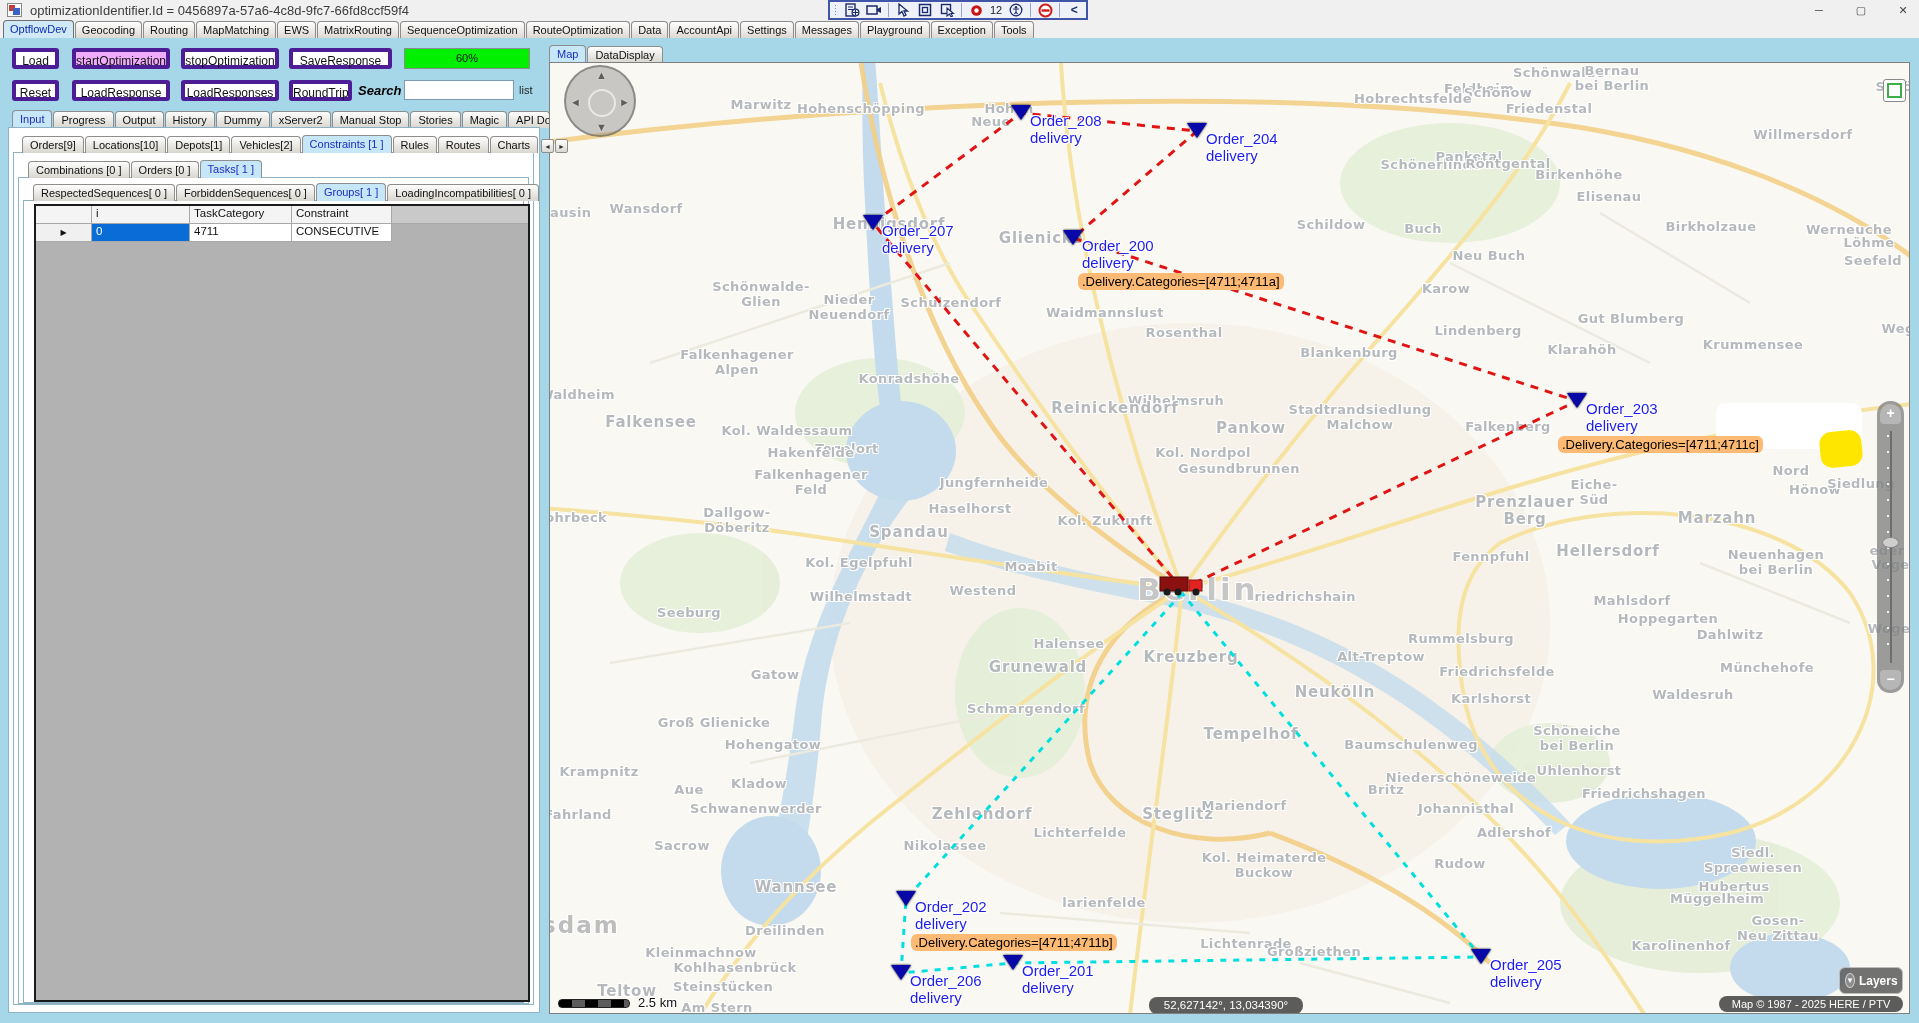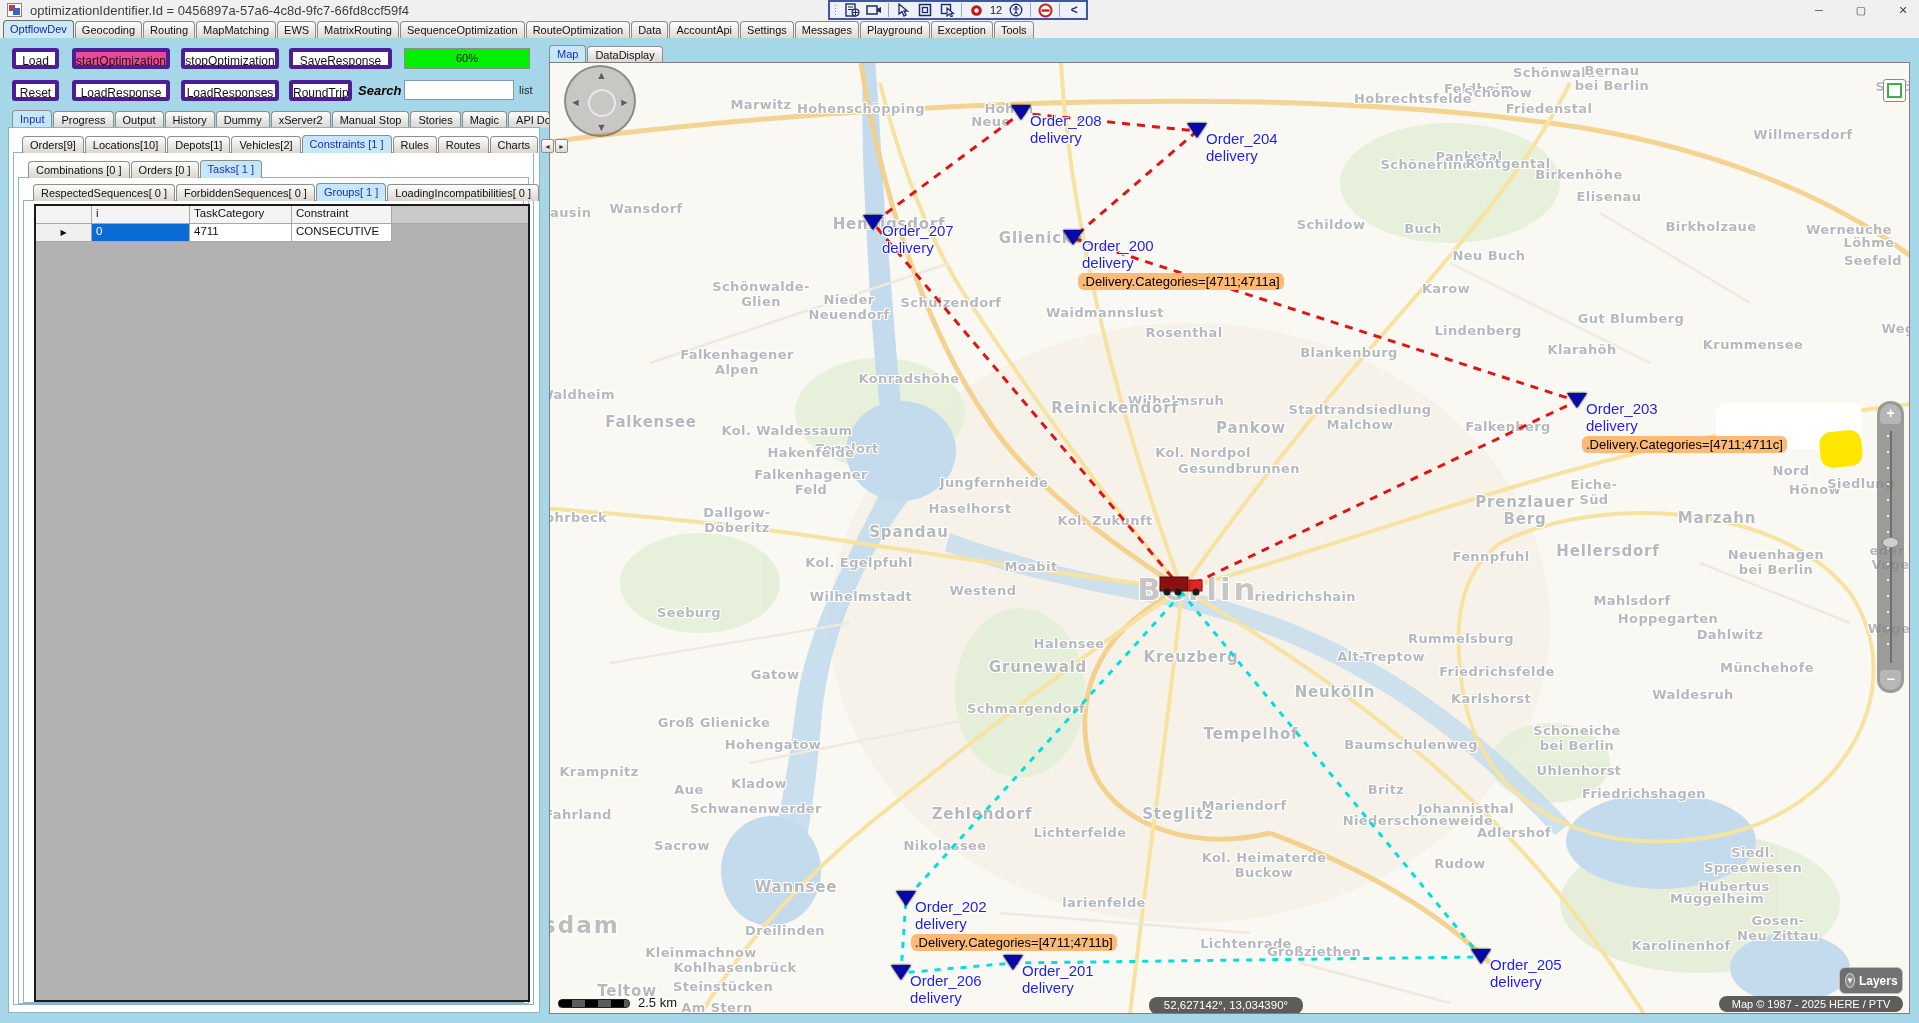--- a/index.html
+++ b/index.html
@@ -29,21 +29,21 @@
     border-radius:4px 4px 0 0; background:linear-gradient(#fdfdfd,#ebe9e5 60%,#dcd9d2);
     margin-right:1px; color:#111; white-space:nowrap; }
   .mtab.sel { background:#cfe9f7; color:#0a2bb4; padding-bottom:3px; border-color:#6f6f6f; }
 
   
   #blue-bg { position:absolute; left:0; top:38px; width:1919px; height:985px; background:#a6d7e8; }
 
   
   .btn { position:absolute; height:21px; background:#fff; border:4px solid #4c1d95; border-radius:3px;
     font-size:12px; color:#111; text-align:center; line-height:19px; cursor:default; }
-  .btn.green { background:#ec4899; }
+  .btn.green { background:#f0abfc; }
   #progressbar { position:absolute; left:404px; top:48px; width:126px; height:21px; background:#00f000;
     border:1px solid #8b8b8b; font-size:11px; color:#111; text-align:center; line-height:19px; }
   #search-label { position:absolute; left:358px; top:83px; font-size:13px; font-weight:bold; font-style:italic; color:#000; }
   #search-input { position:absolute; left:404px; top:80px; width:110px; height:20px; background:#fff;
     border:1px solid #7a9ab5; font-size:12px; padding:0 3px; }
   #list-label { position:absolute; left:519px; top:84px; font-size:11px; color:#222; }
 
   
   .tabrow { position:absolute; display:flex; align-items:flex-end; height:18px; }
   .tab { font-size:11px; padding:2px 7px; border:1px solid #8e8e8e; border-bottom:none;
@@ -460,21 +460,21 @@
       <div class="mlabel" style="left: 476px; top: 646px;">Schmargendorf</div>
       <div class="mlabel" style="left: 225px; top: 612px;">Gatow</div>
       <div class="mlabel" style="left: 164px; top: 660px;">Groß Glienicke</div>
       <div class="mlabel" style="left: 223px; top: 682px;">Hohengatow</div>
       <div class="mlabel s2" style="left: 641px; top: 595px;">Kreuzberg</div>
       <div class="mlabel s2" style="left: 785px; top: 630px;">Neukölln</div>
       <div class="mlabel s2" style="left: 701px; top: 672px;">Tempelhof</div>
       <div class="mlabel s2" style="left: 628px; top: 708px; margin-top: 44px;">Steglitz</div>
       <div class="mlabel" style="left: 836px; top: 727px;">Britz</div>
       <div class="mlabel" style="left: 861px; top: 682px;">Baumschulenweg</div>
-      <div class="mlabel" style="left: 868px; top: 715px; margin-top: 43px;">Niederschöneweide</div>
+      <div class="mlabel" style="left: 911px; top: 715px;">Niederschöneweide</div>
       <div class="mlabel" style="left: 916px; top: 746px;">Johannisthal</div>
       <div class="mlabel" style="left: 964px; top: 770px;">Adlershof</div>
       <div class="mlabel" style="left: 910px; top: 801px;">Rudow</div>
       <div class="mlabel" style="left: 714px; top: 803px;">Kol. Heimaterde
 Buckow</div>
       <div class="mlabel" style="left: 696px; top: 881px;">Lichtenrade</div>
       <div class="mlabel" style="left: 764px; top: 889px;">Großziethen</div>
       <div class="mlabel" style="left: 554px; top: 840px;">larienfelde</div>
       <div class="mlabel" style="left: 694px; top: 743px;">Mariendorf</div>
       <div class="mlabel" style="left: 530px; top: 770px;">Lichterfelde</div>
@@ -546,21 +546,21 @@
       <div>
         <div class="marker" style="left: 513px; top: 167px;"></div>
         <div class="olabel" style="left: 532px; top: 174px;">Order_200</div>
         <div class="olabel" style="left: 532px; top: 191px;">delivery</div>
         <div class="onote" style="left: 528px; top: 210px;">.Delivery.Categories=[4711;4711a]</div>
       </div>
       <div>
         <div class="marker" style="left: 1017px; top: 330px;"></div>
         <div class="olabel" style="left: 1036px; top: 337px;">Order_203</div>
         <div class="olabel" style="left: 1036px; top: 354px;">delivery</div>
-        <div class="onote" style="left: 1032px; top: 373px; text-align: right;">.Delivery.Categories=[4711;4711c]</div>
+        <div class="onote" style="left: 1008px; top: 373px; text-align: right;">.Delivery.Categories=[4711;4711c]</div>
       </div>
       <div>
         <div class="marker" style="left: 346px; top: 828px;"></div>
         <div class="olabel" style="left: 365px; top: 835px;">Order_202</div>
         <div class="olabel" style="left: 365px; top: 852px;">delivery</div>
         <div class="onote" style="left: 361px; top: 871px;">.Delivery.Categories=[4711;4711b]</div>
       </div>
       <div>
         <div class="marker" style="left: 341px; top: 902px;"></div>
         <div class="olabel" style="left: 360px; top: 909px;">Order_206</div>

